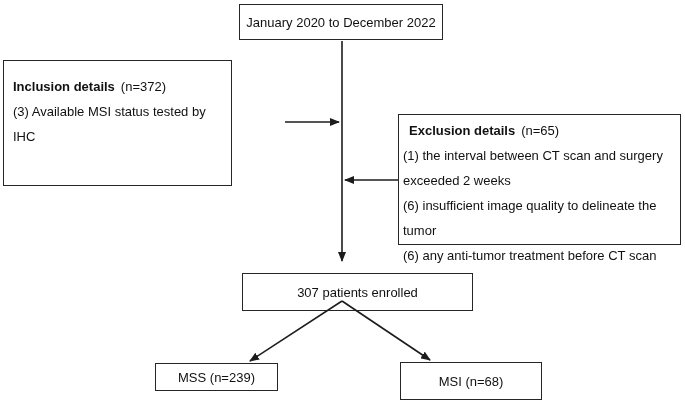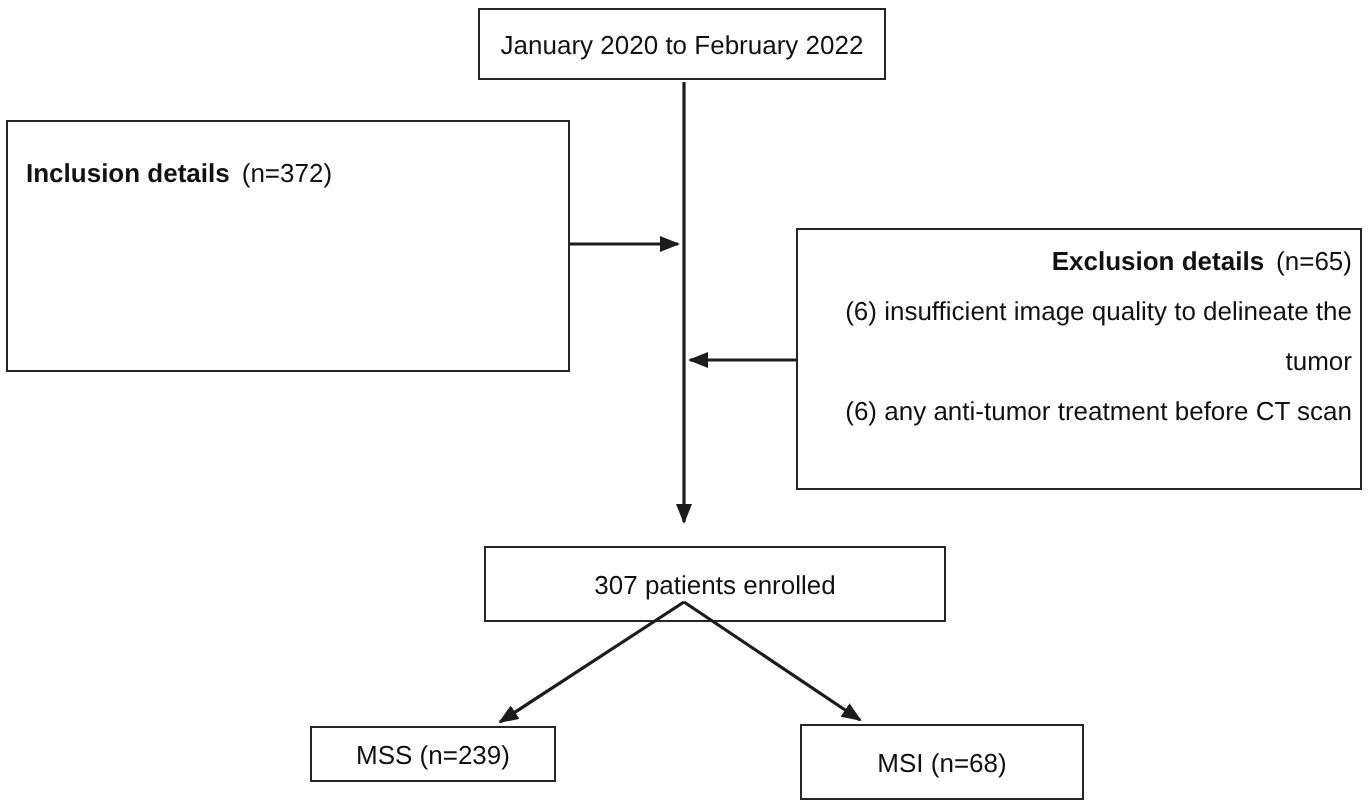--- a/index.html
+++ b/index.html
@@ -24,22 +24,22 @@
     background: #ffffff;
   }
   .center-node {
     display: flex;
     align-items: center;
     justify-content: center;
     text-align: center;
   }
   
   .period   { left: 239px; top: 4px;   width: 204px; height: 36px; }
-  .inclusion{ left: 3px;   top: 60px;  width: 282px; height: 126px; padding: 13px 6px 0 9px; line-height: 25px; }
-  .exclusion{ left: 398px; top: 114px; width: 283px; height: 131px; padding: 3px 4px 0 4px;  line-height: 25px; text-align: right; }
+  .inclusion{ left: 3px;   top: 60px;  width: 229px; height: 126px; padding: 13px 6px 0 9px; line-height: 25px; }
+  .exclusion{ left: 398px; top: 114px; width: 283px; height: 131px; padding: 3px 4px 0 4px;  line-height: 25px; }
   .enrolled { left: 242px; top: 263px; width: 231px; height: 38px; margin-top: 10px; }
   .mss      { left: 155px; top: 363px; width: 123px; height: 28px; }
   .msi      { left: 400px; top: 362px; width: 142px; height: 38px; }
 
   .detail-title { font-weight: bold; }
   .detail-title .count { font-weight: normal; margin-left: 6px; }
   .exclusion .detail-title { margin-left: 6px; }
 
   .connectors {
     position: absolute;
@@ -51,33 +51,35 @@
     stroke: #1c1c1c;
     stroke-width: 1.6px;
   }
 </style>
 </head>
 <body>
 
 <div class="canvas">
 
   <div class="node period center-node">
-    <span>January 2020 to February 2022</span>
+    <span>January 2020 to December 2022</span>
   </div>
 
   <div class="node inclusion">
     <div class="detail-title">
       <span>Inclusion details</span><span class="count">(n=372)</span>
     </div>
+    <div class="detail-item">(3) Available MSI status tested by IHC</div>
   </div>
 
   <div class="node exclusion">
     <div class="detail-title">
       <span>Exclusion details</span><span class="count">(n=65)</span>
     </div>
+    <div class="detail-item">(1) the interval between CT scan and surgery exceeded 2 weeks</div>
     <div class="detail-item">(6) insufficient image quality to delineate the tumor</div>
     <div class="detail-item">(6) any anti-tumor treatment before CT scan</div>
   </div>
 
   <div class="node enrolled center-node">
     <span>307 patients enrolled</span>
   </div>
 
   <div class="node mss center-node">
     <span>MSS (n=239)</span>

